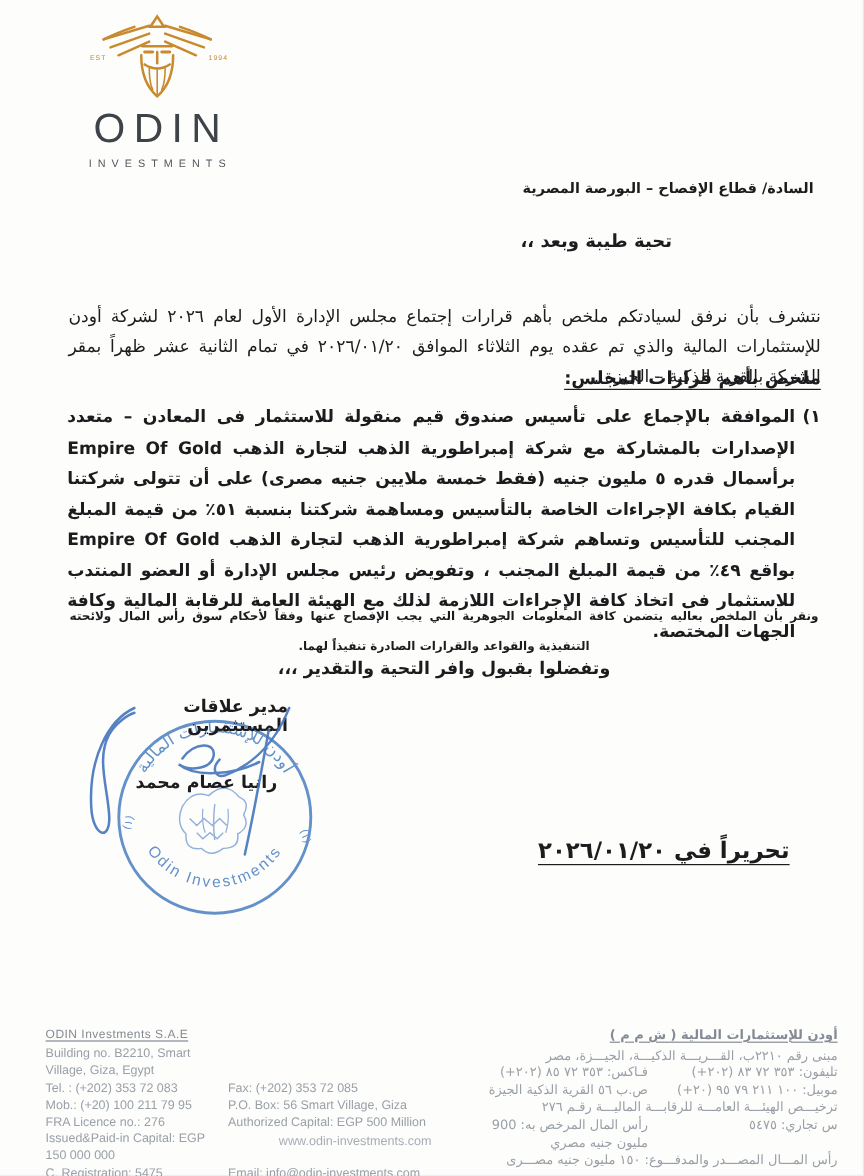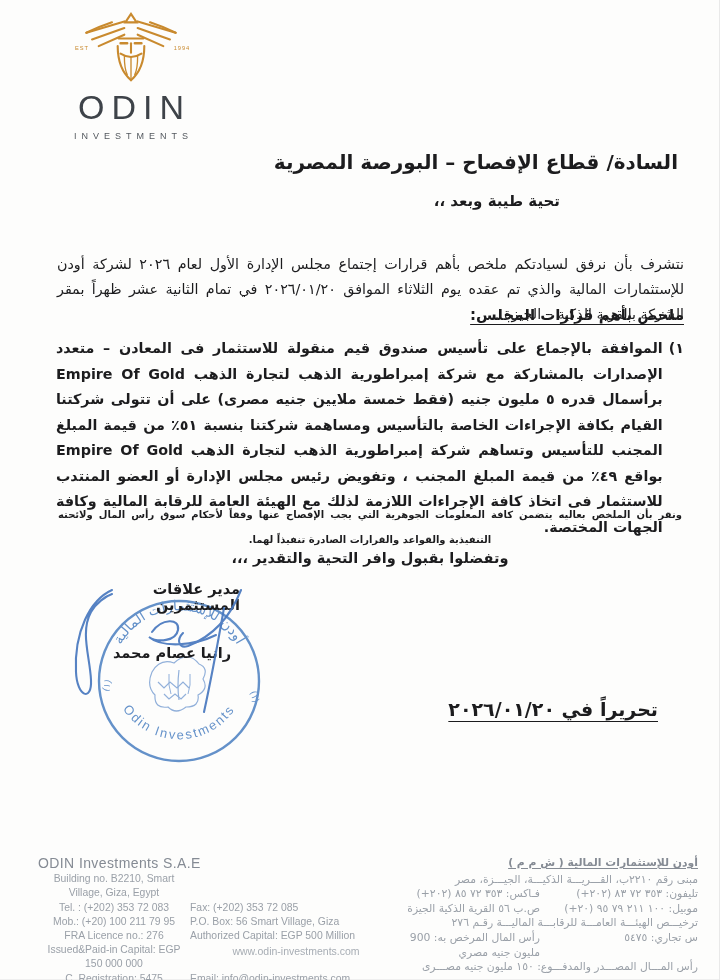--- a/index.html
+++ b/index.html
@@ -16,21 +16,21 @@
   .logo .wordmark{
     font-family:"Liberation Sans",sans-serif;font-size:34px;letter-spacing:7px;
     color:#3e4349;font-weight:400;margin-top:2px;padding-left:7px;
   }
   .logo .subtitle{
     font-family:"Liberation Sans",sans-serif;font-size:9px;letter-spacing:5px;
     color:#53585e;margin-top:4px;padding-left:5px;
   }
 
   
-  .addressee{position:absolute;top:150px;right:42px;font-size:20px;font-weight:700;}
+  .addressee{position:absolute;top:150px;right:42px;font-size:12px;font-weight:700;}
   .greeting{position:absolute;top:192px;right:160px;font-size:15px;font-weight:700;}
 
   .p1{
     position:absolute;top:238px;right:36px;left:57px;
     font-size:14.3px;line-height:25px;text-align:justify;font-weight:400;
   }
   .summary-heading{
     position:absolute;top:306px;right:36px;font-size:15px;font-weight:700;
     text-decoration:underline;text-underline-offset:4px;margin-left:26px;
   }
@@ -56,25 +56,25 @@
     position:absolute;top:698px;right:62px;font-size:19px;font-weight:700;
     text-decoration:underline;text-underline-offset:5px;
   }
 
   
   .footer-left{
     position:absolute;left:38px;top:856px;width:332px;
     font-family:"Liberation Sans",sans-serif;font-size:10.4px;line-height:14.2px;color:#9aa0a8;
   }
   .footer-left .f-title{
-    color:#858b94;font-size:14px;letter-spacing:.4px;
-    text-underline-offset:2px;margin-bottom:2px;
+    color:#858b94;font-size:10px;letter-spacing:.4px;
+    text-decoration:underline;text-underline-offset:2px;margin-bottom:2px;
   }
   .fl-row{display:flex;}
-  .fl-row span:first-child{flex:0 0 152px;text-align:center;}
+  .fl-row span:first-child{flex:0 0 152px;}
   .footer-right{
     position:absolute;right:22px;top:856px;width:302px;direction:rtl;text-align:right;
     font-size:10.8px;line-height:14.6px;color:#9aa0a8;
   }
   .footer-right .f-title{
     color:#858b94;font-weight:700;text-decoration:underline;text-underline-offset:2px;margin-bottom:2px;
   }
   .fr-row{display:flex;direction:rtl;}
   .fr-row .c1{flex:0 0 158px;}
   .num{direction:ltr;unicode-bidi:isolate;display:inline-block;}

